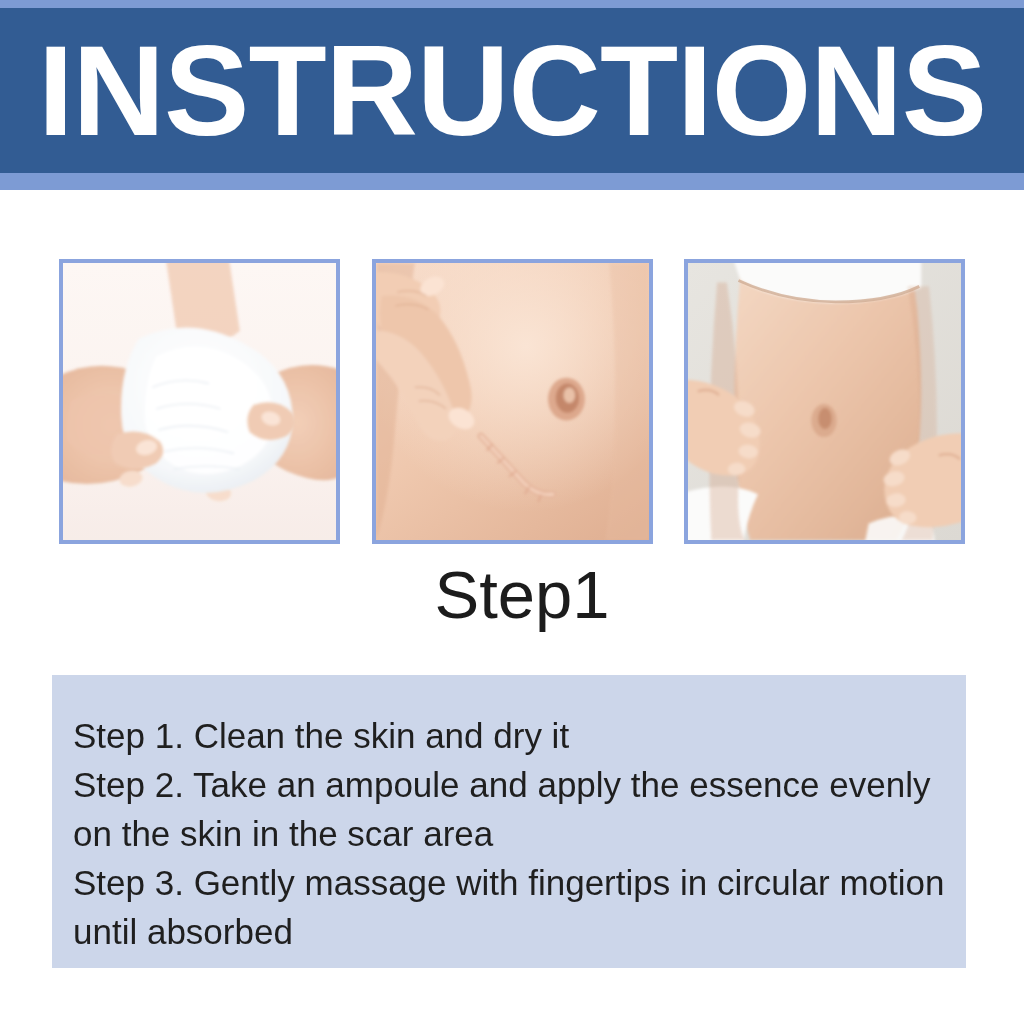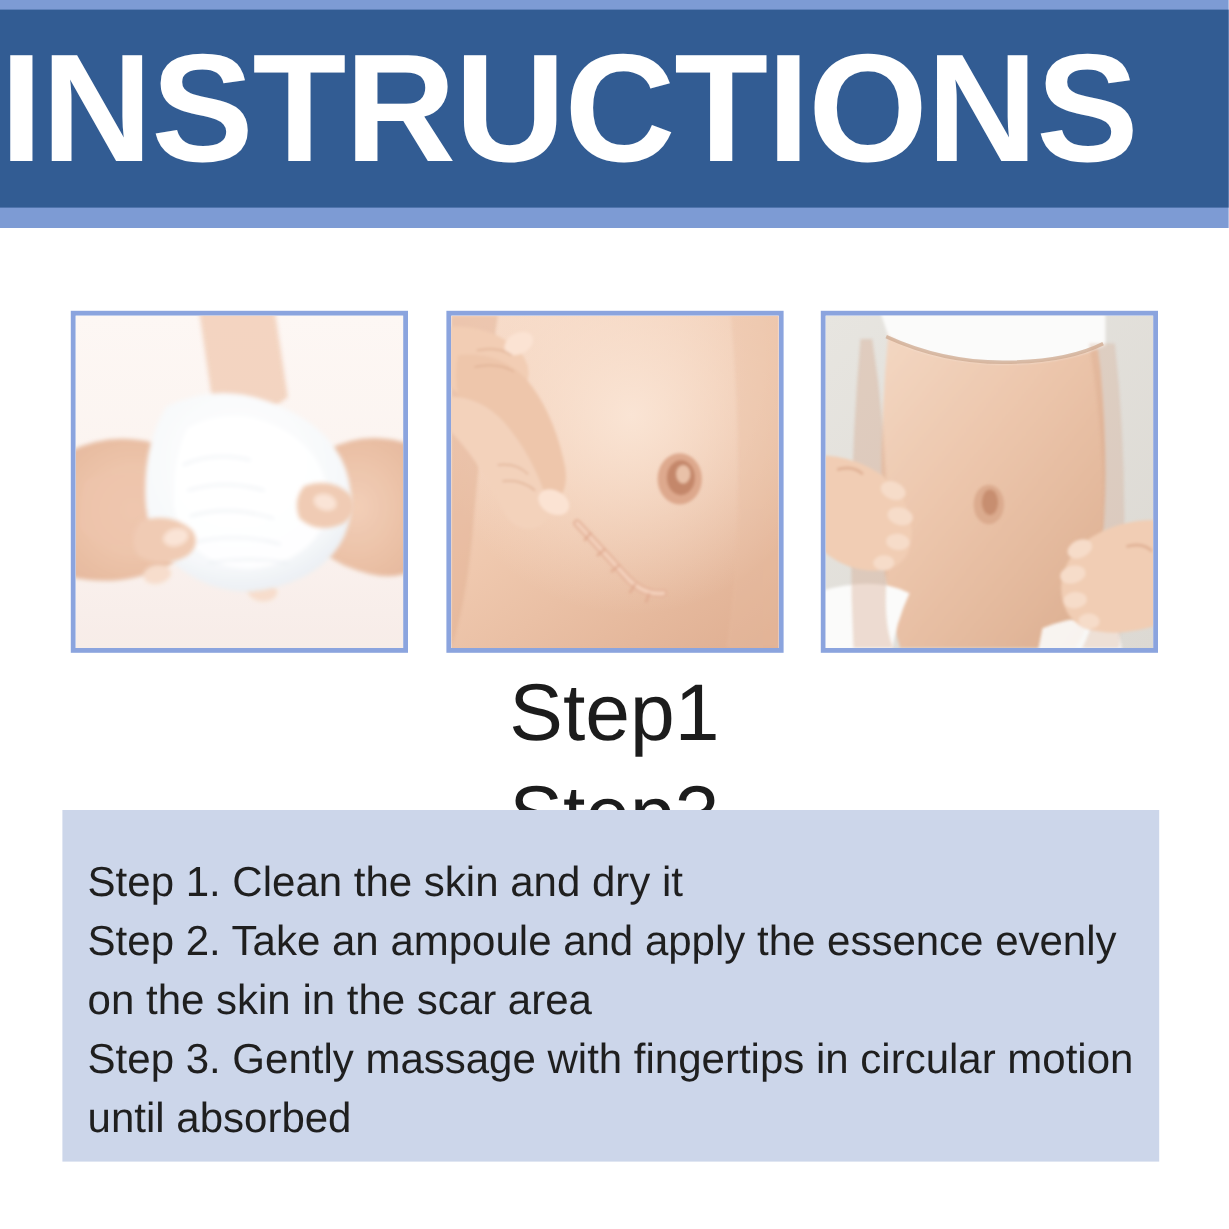--- a/index.html
+++ b/index.html
@@ -33,21 +33,21 @@
     background: #325c93;
     box-sizing: border-box;
   }
   #page-title {
     position: absolute;
     left: 0;
     top: 8px;
     width: 1024px;
     height: 165px;
     line-height: 165px;
-    text-align: left;
+    text-align: center;
     color: #ffffff;
     font-size: 128px;
     font-weight: bold;
     letter-spacing: -1px;
     white-space: nowrap;
     user-select: none;
   }
 
   
   #steps-row {
@@ -71,26 +71,25 @@
   .thumb-art {
     position: absolute;
     left: 0; top: 0;
     width: 100%;
     height: 100%;
   }
 
   
   #captions-row {
     position: absolute;
-    left: 59px;
+    left: 69px;
     top: 552px;
     width: 906px;
     height: 85px;
     display: flex;
-    flex-direction: column;
   }
   .step-caption {
     flex: 1 1 0;
     text-align: center;
     font-size: 67px;
     color: #1c1c1c;
     font-weight: normal;
     line-height: 85px;
     white-space: nowrap;
     user-select: none;
@@ -301,20 +300,19 @@
           <ellipse cx="226" cy="262" rx="9" ry="6.5" transform="rotate(4 226 262)"></ellipse>
         </g>
         <path d="M258 198 Q272 194 280 202" stroke="#e0b195" stroke-width="2.4" fill="none"></path>
       </g>
     </svg>
   </div>
 </div>
 
 <div id="captions-row">
   <div id="caption-1" class="step-caption">Step1</div>
-  <div id="caption-3" class="step-caption">Step3</div>
 </div>
 
 <div id="instructions-panel">
   <div id="instructions-text">Step 1. Clean the skin and dry it
 Step 2. Take an ampoule and apply the essence evenly on the skin in the scar area
 Step 3. Gently massage with fingertips in circular motion until absorbed</div>
 </div>
 
 </body></html>

